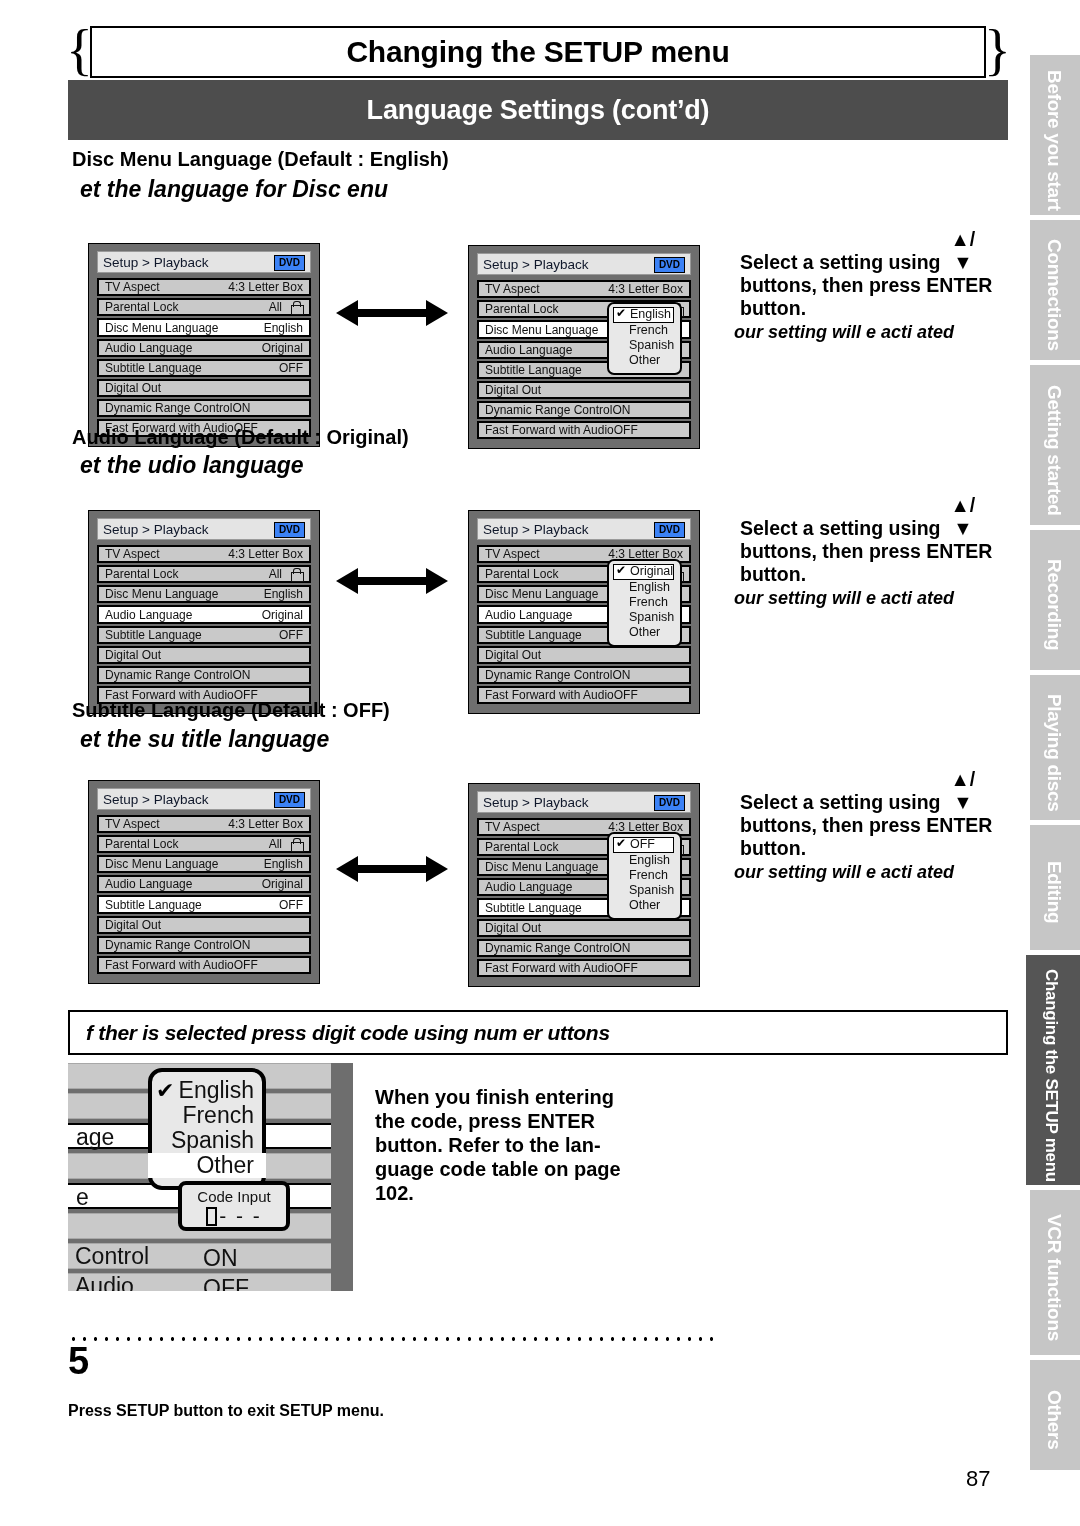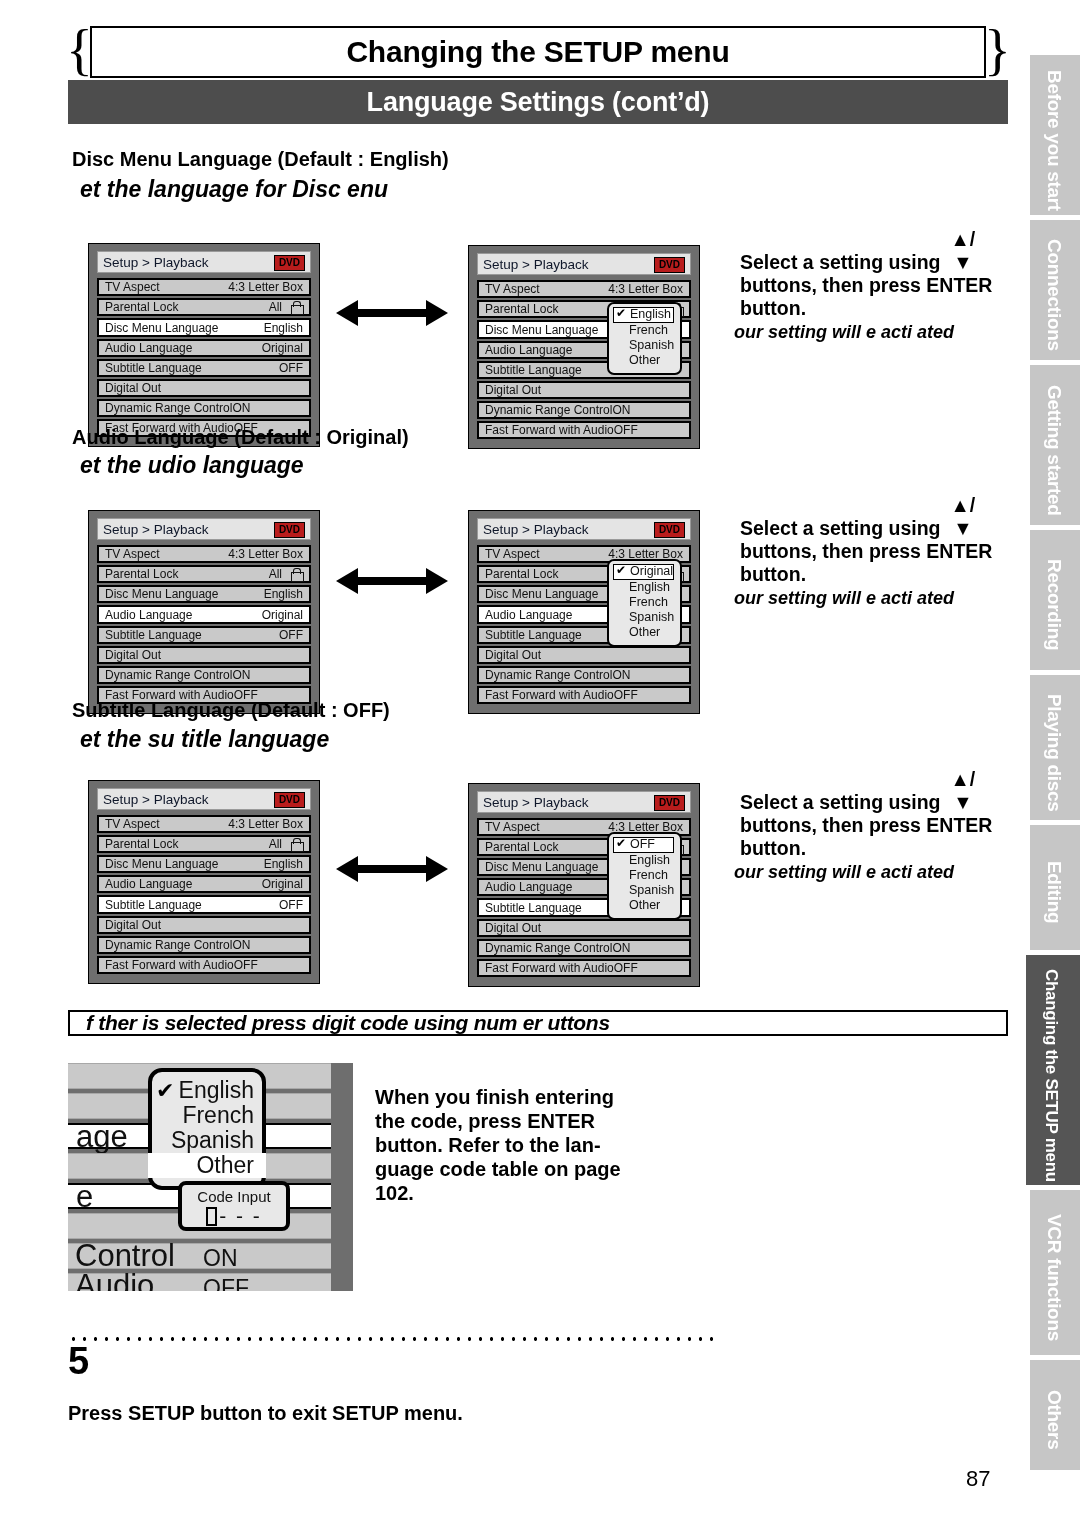--- a/index.html
+++ b/index.html
@@ -37,21 +37,21 @@
     color: #000;
     font-family: "Liberation Serif", serif;
     overflow: hidden;
   }
   .brace.left  { left: -2px;  }
   .brace.right { right: -2px; text-align: right; }
 
   .subtitle-bar {
     position: absolute;
     left: 68px; top: 80px;
-    width: 940px; height: 44px;
+    width: 940px; height: 60px;
     background: #4d4d4d;
     display: flex; align-items: center; justify-content: center;
   }
   .subtitle-bar span {
     font-size: 27px; font-weight: 700; color: #fff;
     letter-spacing: -0.2px;
   }
 
   
   .sidebar {
@@ -107,21 +107,21 @@
     padding: 0 5px;
     margin-bottom: 5px;
     position: relative;
   }
   .tv-title .t {
     font-size: 13.5px; color: #0f172a; font-weight: 400;
   }
   .dvd-badge {
     position: absolute; right: 5px; top: 3px;
     border: 1.5px solid #000;
-    background: #b91c1c;
+    background: #3b82f6;
     font-size: 10px; font-weight: 700; color: #000;
     padding: 0px 4px 1px 4px;
     line-height: 13px;
   }
   .tv-rows { display: flex; flex-direction: column; gap: 2px; }
   .tv-row {
     height: 18px;
     background: #c9c9c9;
     border: 2px solid #000000;
     display: flex; align-items: center;
@@ -218,21 +218,21 @@
   .updown {
     display: inline-block;
     width: 34px;
     text-align: center;
   }
 
   
   .note-bar {
     position: absolute;
     left: 68px; top: 1010px;
-    width: 940px; height: 26px;
+    width: 940px; height: 45px;
     border: 2.5px solid #000;
     background: #fff;
     display: flex; align-items: center;
     padding-left: 16px;
   }
   .note-bar span {
     font-size: 21px; font-weight: 700; font-style: italic;
     color: #000; letter-spacing: -0.3px;
   }
 
@@ -242,21 +242,21 @@
     left: 68px; top: 1063px;
     width: 285px; height: 228px;
     overflow: hidden;
     background: #6e6e6e;
   }
   .zoomview .zrow {
     position: absolute; left: -30px;
     width: 300px; height: 26px;
     background: #c9c9c9;
     border: 1.5px solid #a8a8a8;
-    font-size: 31px; color: #111;
+    font-size: 23px; color: #111;
     padding-left: 36px;
     line-height: 24px;
     white-space: nowrap;
   }
   .zoomview .zrow.white { background: #ffffff; border: 2px solid #000; }
   .zoomview .zval {
     position: absolute;
     font-size: 23px; color: #111;
   }
   .zoomview .zright {
@@ -333,21 +333,21 @@
     background-size: 11px 6px;
   }
   .step-num {
     position: absolute;
     left: 68px; top: 1340px;
     font-size: 38px; font-weight: 700; color: #000;
   }
   .step-txt {
     position: absolute;
     left: 68px; top: 1402px;
-    font-size: 20px; font-weight: 700; color: #000;
+    font-size: 16px; font-weight: 700; color: #000;
     white-space: nowrap;
   }
   .page-no {
     position: absolute;
     left: 966px; top: 1466px;
     font-size: 22px; color: #000;
   }
 </style>
 </head>
 <body>

